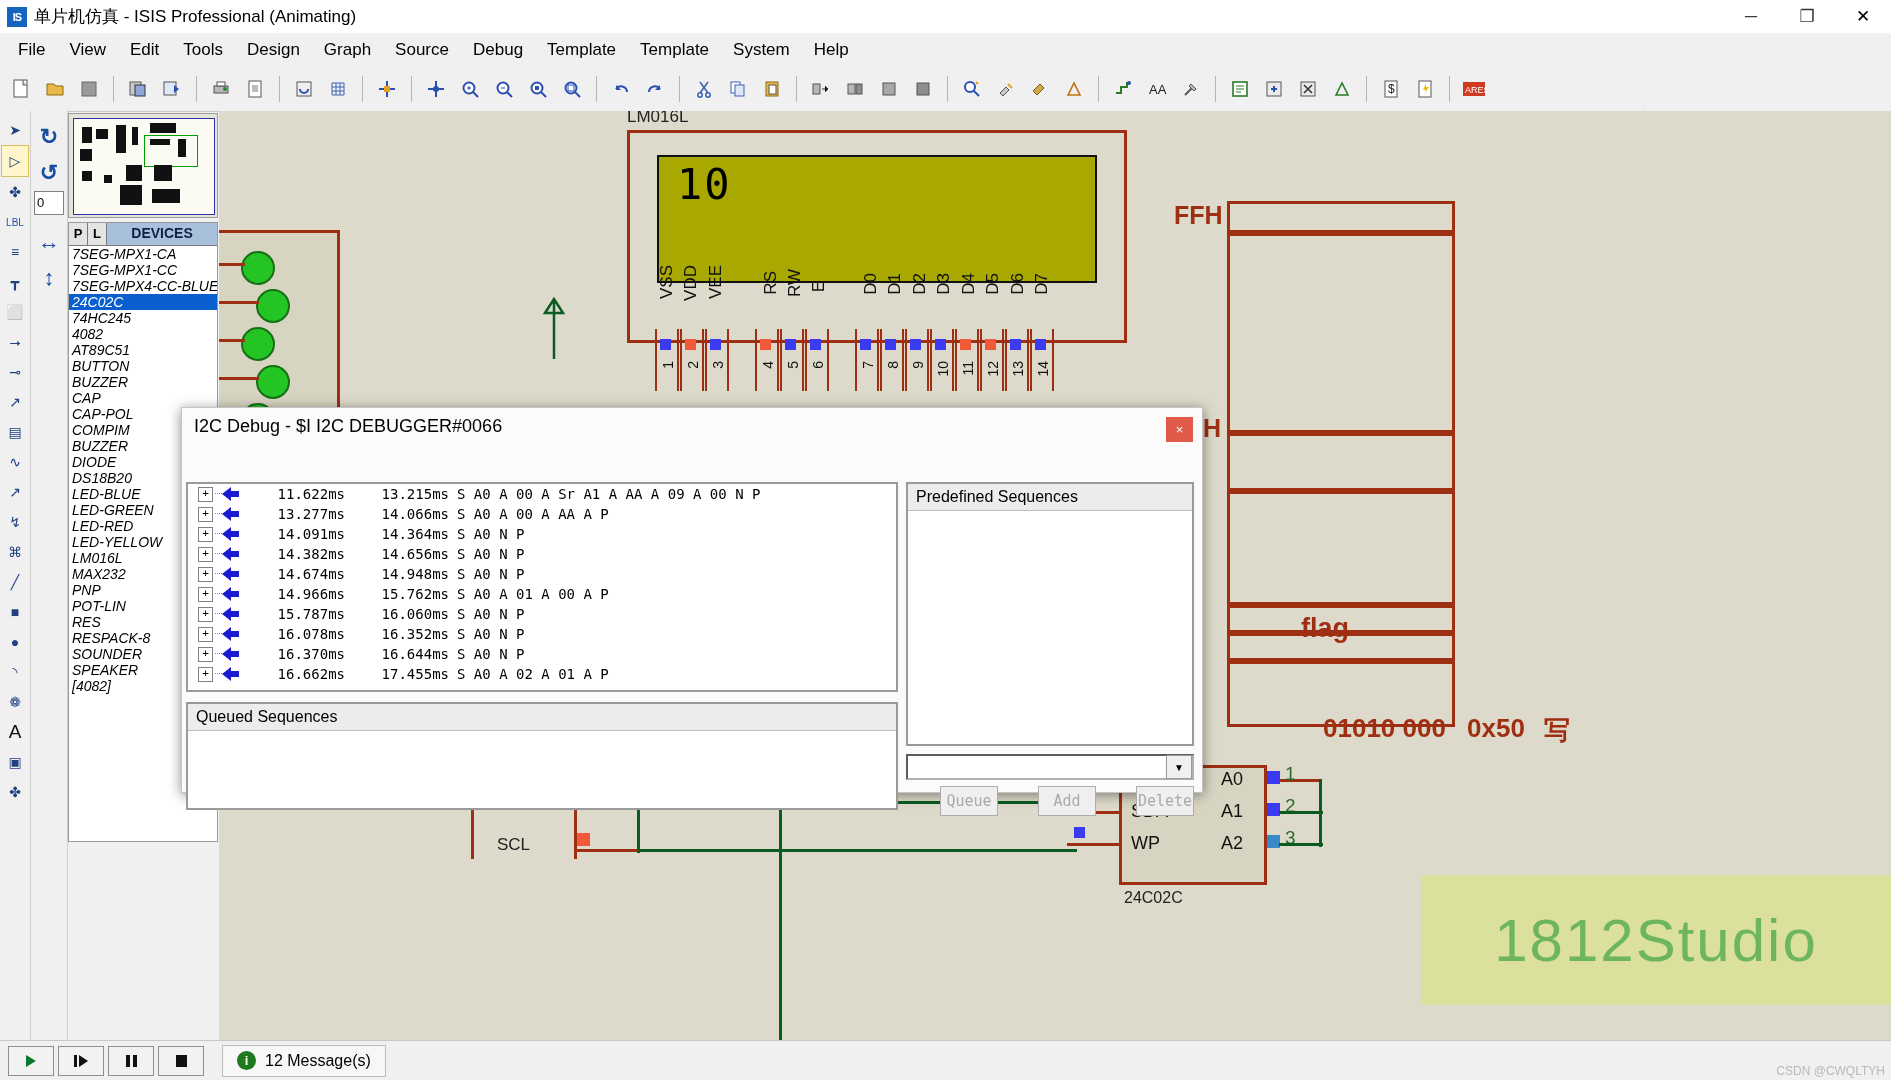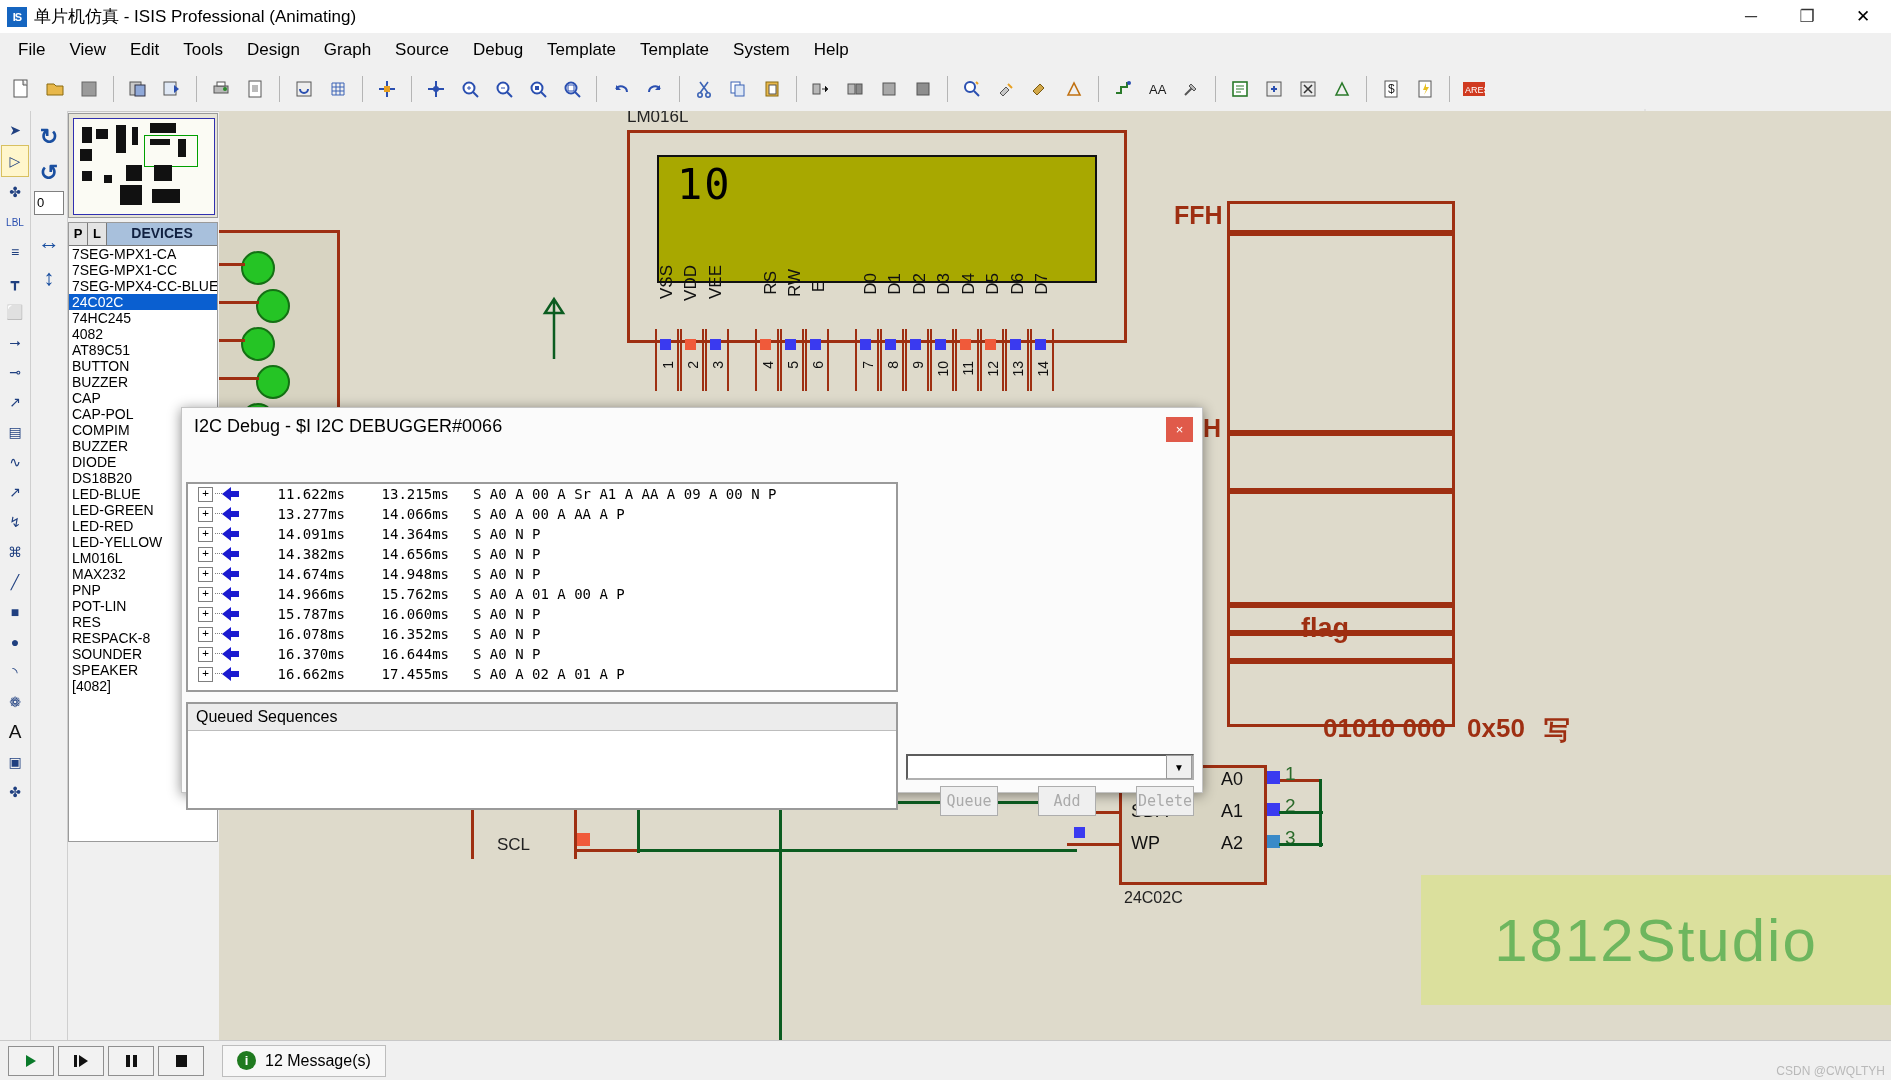--- a/index.html
+++ b/index.html
@@ -125,21 +125,21 @@
     width: 18px; border-right: 1px solid #7a7a7a; background: #e4e4e4;
     font-size: 13px; text-align: center; line-height: 21px; font-weight: bold; color: #000;
   }
   .dev-title {
     flex: 1; text-align: center; font-size: 14px; font-weight: bold;
     line-height: 21px; color: #102040;
   }
   .dev-list { height: 596px; overflow: hidden; }
   .dev-row {
     height: 16px; line-height: 16px; font-size: 14px; padding-left: 3px;
-    color: #000; white-space: nowrap;
+    color: #000; white-space: nowrap; font-style: italic;
   }
   .dev-row.sel { background: #0a5fd0; color: #fff; }
 
   
   .canvas {
     position: absolute; left: 219px; top: 111px; width: 1672px; height: 930px;
     background: #dedacb; overflow: hidden;
   }
 
   .lbl { position: absolute; font-size: 17px; color: #222; }
@@ -245,21 +245,21 @@
     flex: none;
   }
   .dotline { width: 7px; height: 1px; border-top: 1px dotted #808080; flex: none;}
   .arrow-l {
     width: 0; height: 0; flex: none;
     border-top: 7px solid transparent; border-bottom: 7px solid transparent;
     border-right: 9px solid #1a1ad0; margin-right: 0px;
   }
   .arrow-tail { width: 8px; height: 6px; background: #1a1ad0; flex: none; margin-right: 10px;}
   .log-t1 { width: 96px; text-align: right; }
-  .log-t2 { width: 104px; text-align: right; margin-right: 24px; }
+  .log-t2 { width: 104px; text-align: right; margin-right: 8px; }
   .log-msg { white-space: pre; }
 
   .queued-box {
     position: absolute; left: 4px; top: 258px; width: 712px; height: 108px;
     background: #fff; border: 2px solid #9a9a9a; box-sizing: border-box;
   }
   .grp-head {
     height: 26px; background: #ececec; border-bottom: 1px solid #bdbdbd;
     display: flex; align-items: center; padding-left: 8px;
     font-size: 16px; color: #000;
@@ -936,20 +936,23 @@
           <div class="log-t1">16.662ms</div>
           <div class="log-t2">17.455ms</div>
           <div class="log-msg">S A0 A 02 A 01 A P</div>
         </div>
       </div>
 
       <div class="queued-box">
         <div class="grp-head">Queued Sequences</div>
       </div>
 
+      <div class="predef-box">
+        <div class="grp-head">Predefined Sequences</div>
+      </div>
 
       <div class="combo">
         <span style="padding-left:6px;font-size:14px;"></span>
         <div class="combo-arrow">▼</div>
       </div>
 
       <div class="dlg-btnrow">
         <div class="dlg-btn">Queue</div>
         <div class="dlg-btn">Add</div>
         <div class="dlg-btn">Delete</div>

